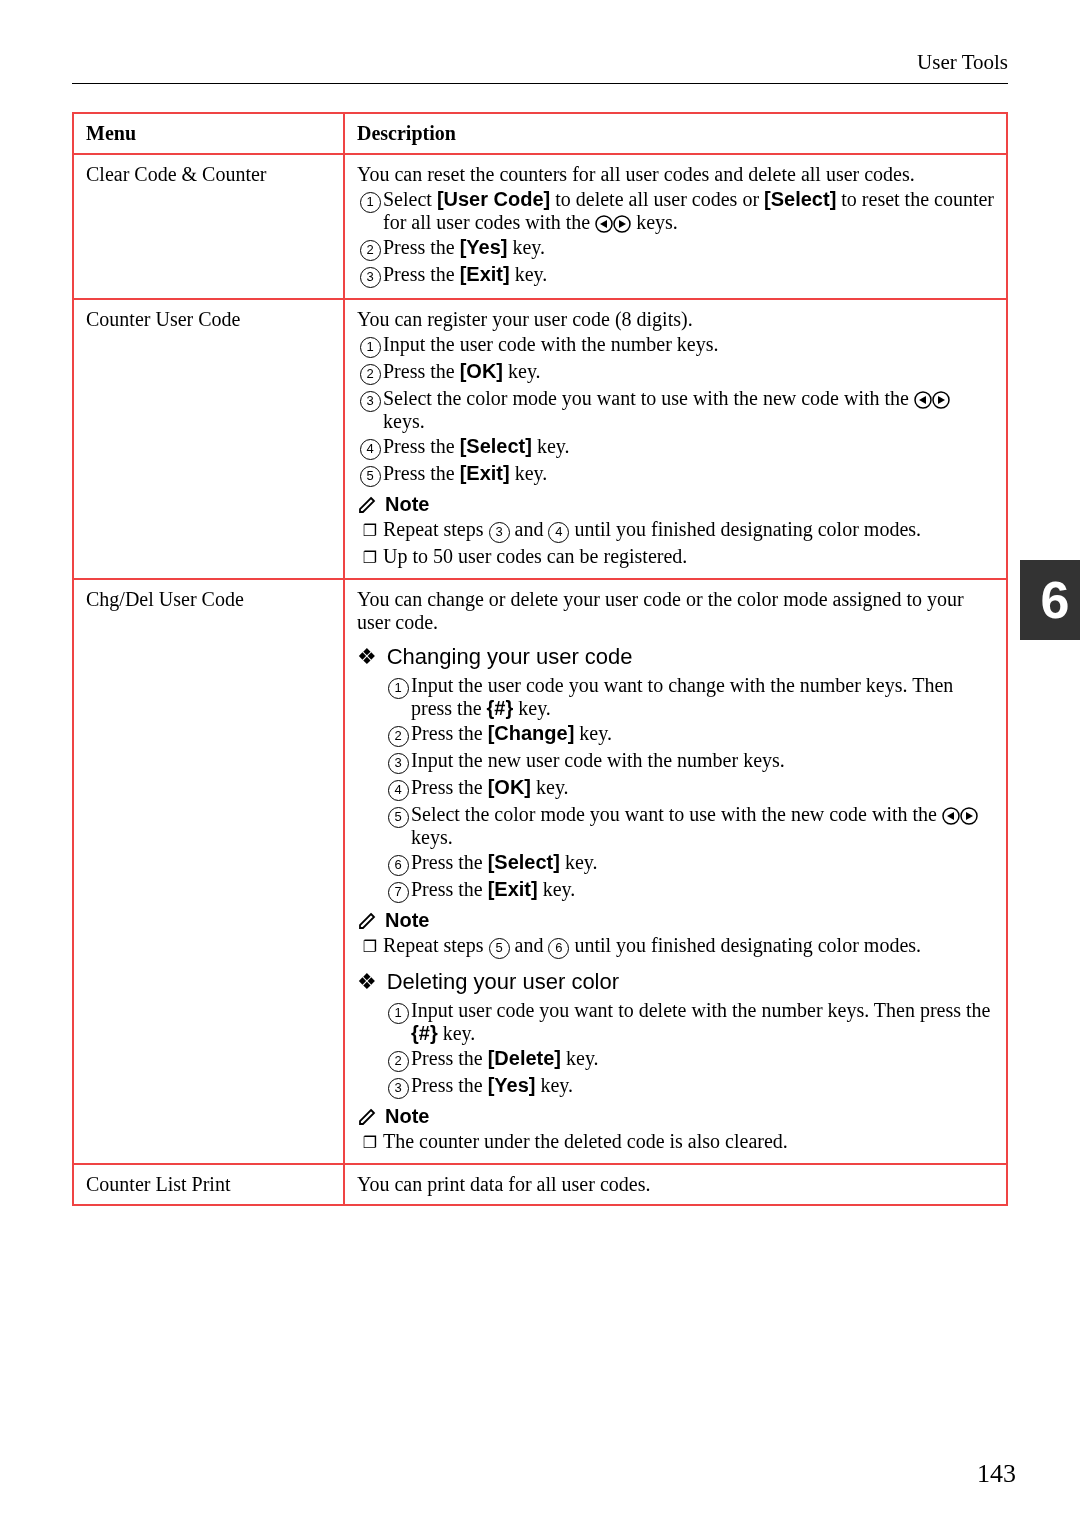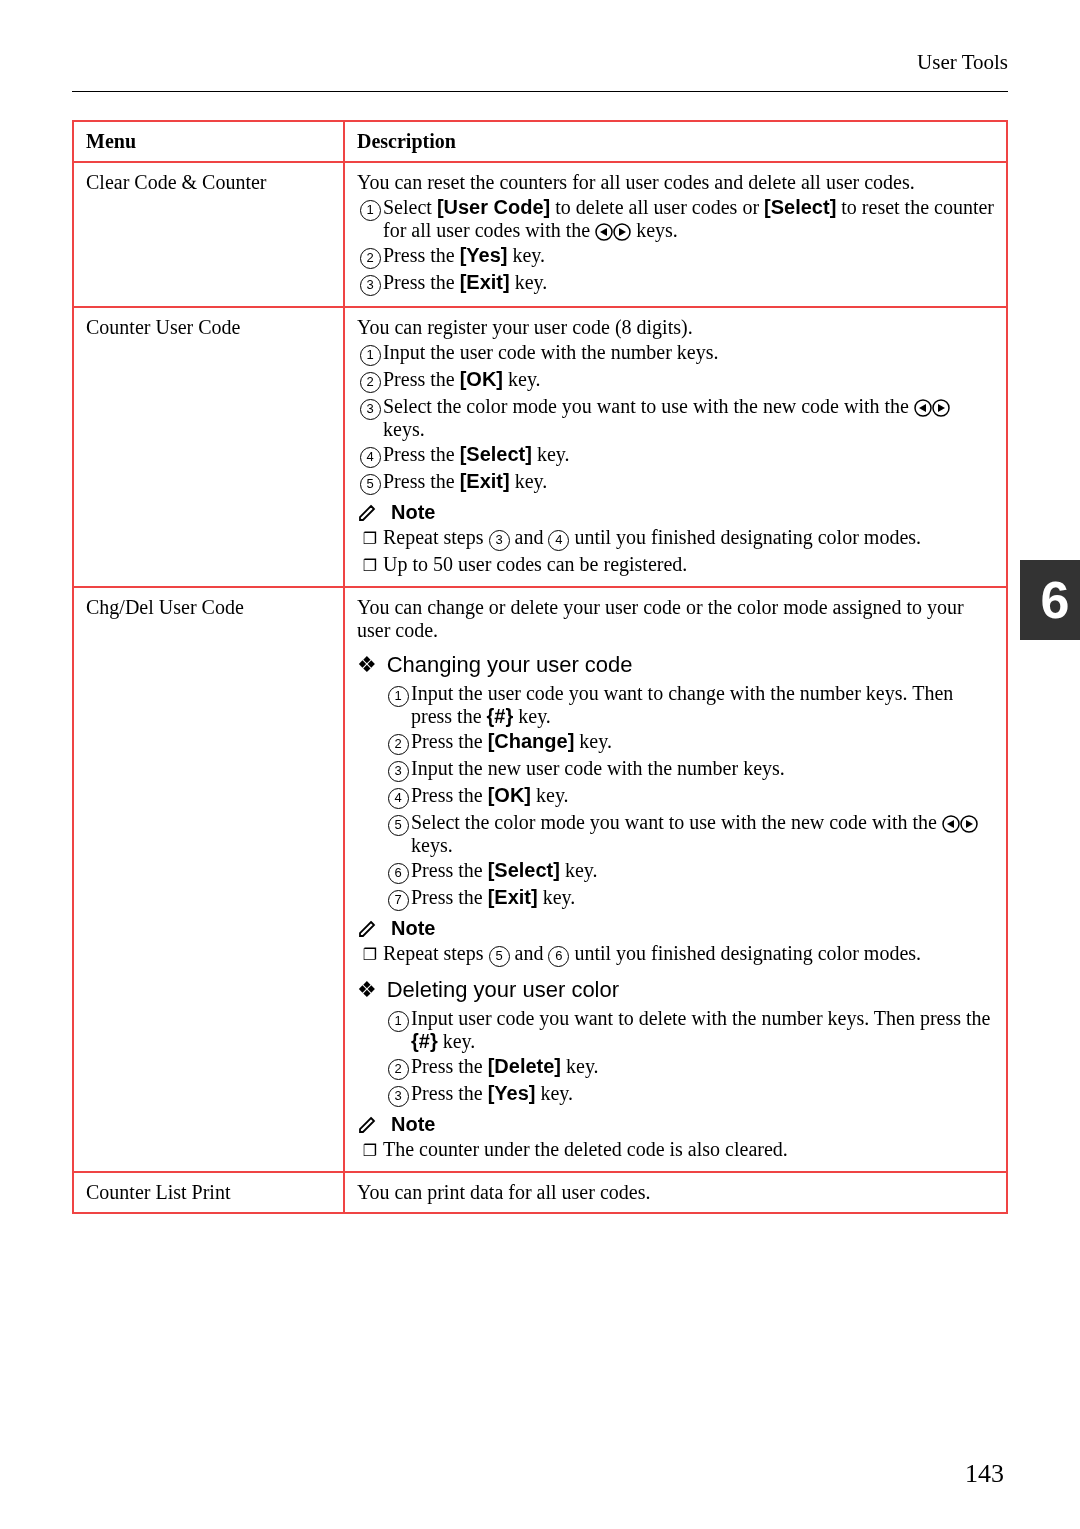--- a/index.html
+++ b/index.html
@@ -11,21 +11,21 @@
   }
   .page {
     width: 1080px;
     height: 1529px;
     position: relative;
     box-sizing: border-box;
     padding: 50px 72px 50px 72px;
   }
   .header-line {
     border-bottom: 1px solid #000;
-    padding-bottom: 16px;
+    padding-bottom: 8px;
     margin-bottom: 28px;
     display: flex;
     justify-content: flex-end;
     font-size: 21px;
   }
   .big-6 {
     position: absolute;
     right: -10px;
     top: 560px;
     width: 70px;
@@ -82,21 +82,21 @@
     font-weight: bold;
     font-family: Arial, Helvetica, sans-serif;
   }
   .lrk {
     display: inline-flex; vertical-align: middle;
   }
   .lrk svg { display: block; }
   .note-row {
     display: flex;
     align-items: center;
-    gap: 12px;
+    gap: 6px;
     margin-top: 6px;
   }
   .note-icon svg { display:block; }
   .note-label {
     font-family: Arial, Helvetica, sans-serif;
     font-size: 20px;
     font-weight: bold;
   }
   .bullet-line {
     display: flex;
@@ -120,21 +120,21 @@
   }
   .subhead-text {
     font-family: Arial, Helvetica, sans-serif;
     font-size: 22px;
     font-weight: normal;
   }
   .indent { padding-left: 28px; }
   .page-number {
     position: absolute;
     bottom: 40px;
-    right: 76px;
+    right: 64px;
     font-size: 26px;
   }
 </style>
 </head>
 <body>
 
 <div class="page">
 
   <div class="header-line">
     <span>User Tools</span>

